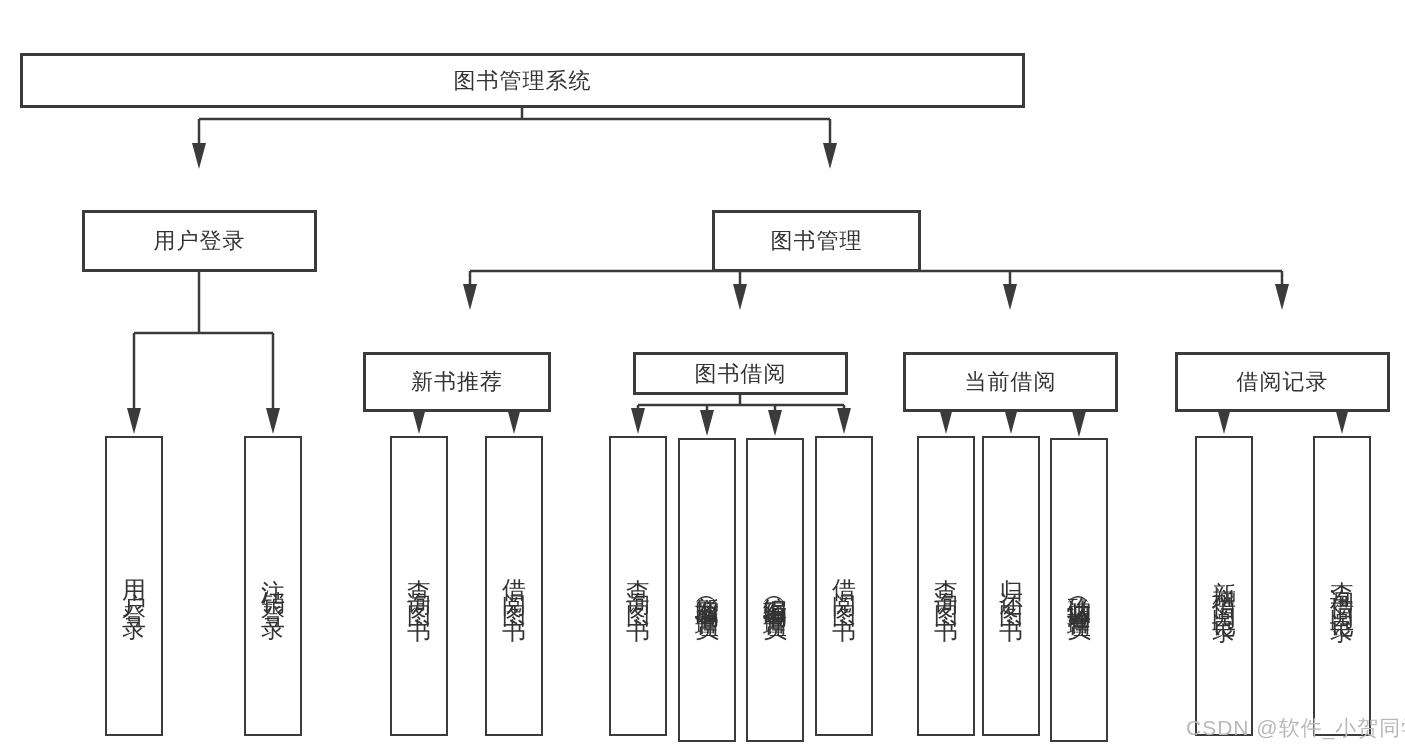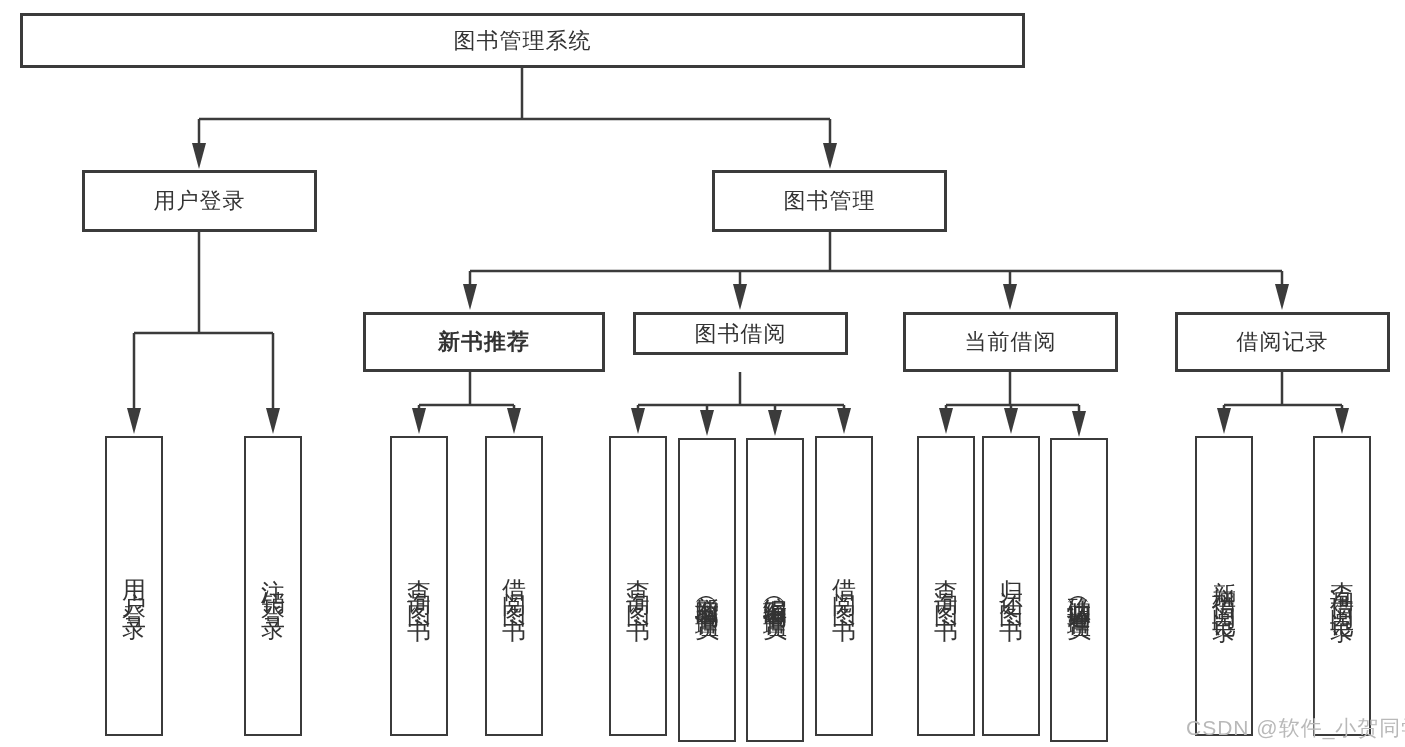--- a/index.html
+++ b/index.html
@@ -15,21 +15,21 @@
   .box{
     position:absolute;
     background:#ffffff;
     border:3px solid #3b3b3b;
     box-sizing:border-box;
     display:flex;
     align-items:center;
     justify-content:center;
     text-align:center;
   }
-  .hbox{font-size:22px;letter-spacing:1px;}
+  .hbox{font-size:22px;letter-spacing:1px;margin-top:40px;}
   .vbox{border-width:2.5px;width:58px;top:436px;height:300px;font-size:24px;}
   .vbox .vtext{
     writing-mode:vertical-rl;
     text-orientation:mixed;
     line-height:1;
     white-space:nowrap;
   }
   .len4 .vtext{letter-spacing:13px;}
   .len6 .vtext{letter-spacing:8px;}
   .len10 .vtext{letter-spacing:3px;}
@@ -116,25 +116,25 @@
     </g>
   </svg>
 
   <div class="box hbox" style="left:20px;top:13px;width:1005px;height:55px;">
     <span>图书管理系统</span>
   </div>
 
   <div class="box hbox" style="left:82px;top:170px;width:235px;height:62px;">
     <span>用户登录</span>
   </div>
-  <div class="box hbox" style="left:712px;top:170px;width:235px;height:62px;">
+  <div class="box hbox" style="left:712px;top:170px;width:209px;height:62px;">
     <span>图书管理</span>
   </div>
 
-  <div class="box hbox" style="left:363px;top:312px;width:242px;height:60px;font-weight:bold;">
+  <div class="box hbox" style="left:363px;top:312px;width:188px;height:60px;">
     <span>新书推荐</span>
   </div>
   <div class="box hbox" style="left:633px;top:312px;width:215px;height:43px;justify-content:center;">
     <span>图书借阅</span>
   </div>
   <div class="box hbox" style="left:903px;top:312px;width:215px;height:60px;text-align:right;">
     <span>当前借阅</span>
   </div>
   <div class="box hbox" style="left:1175px;top:312px;width:215px;height:60px;">
     <span>借阅记录</span>

